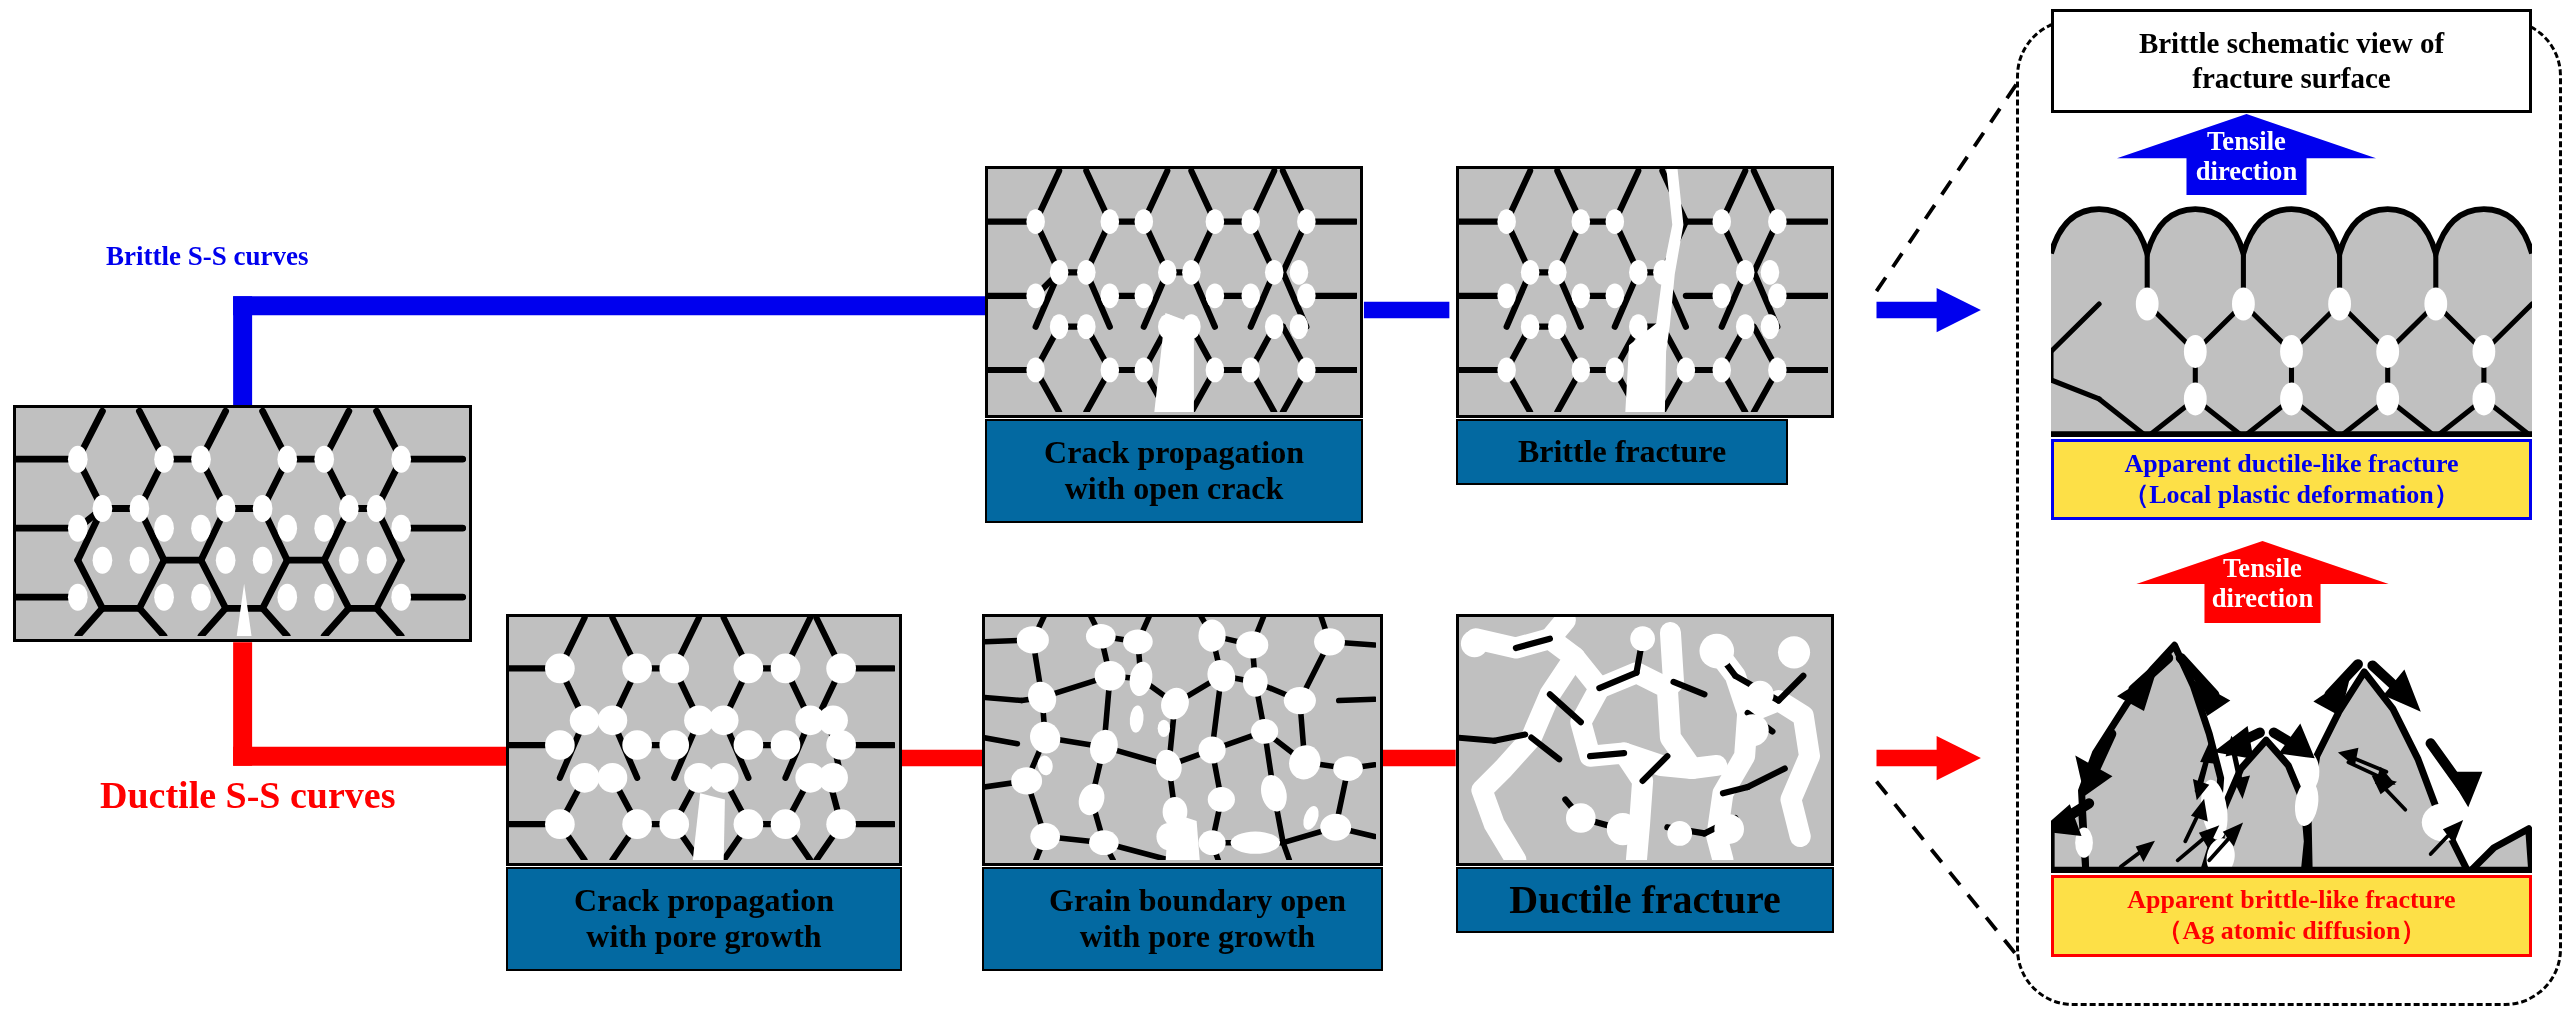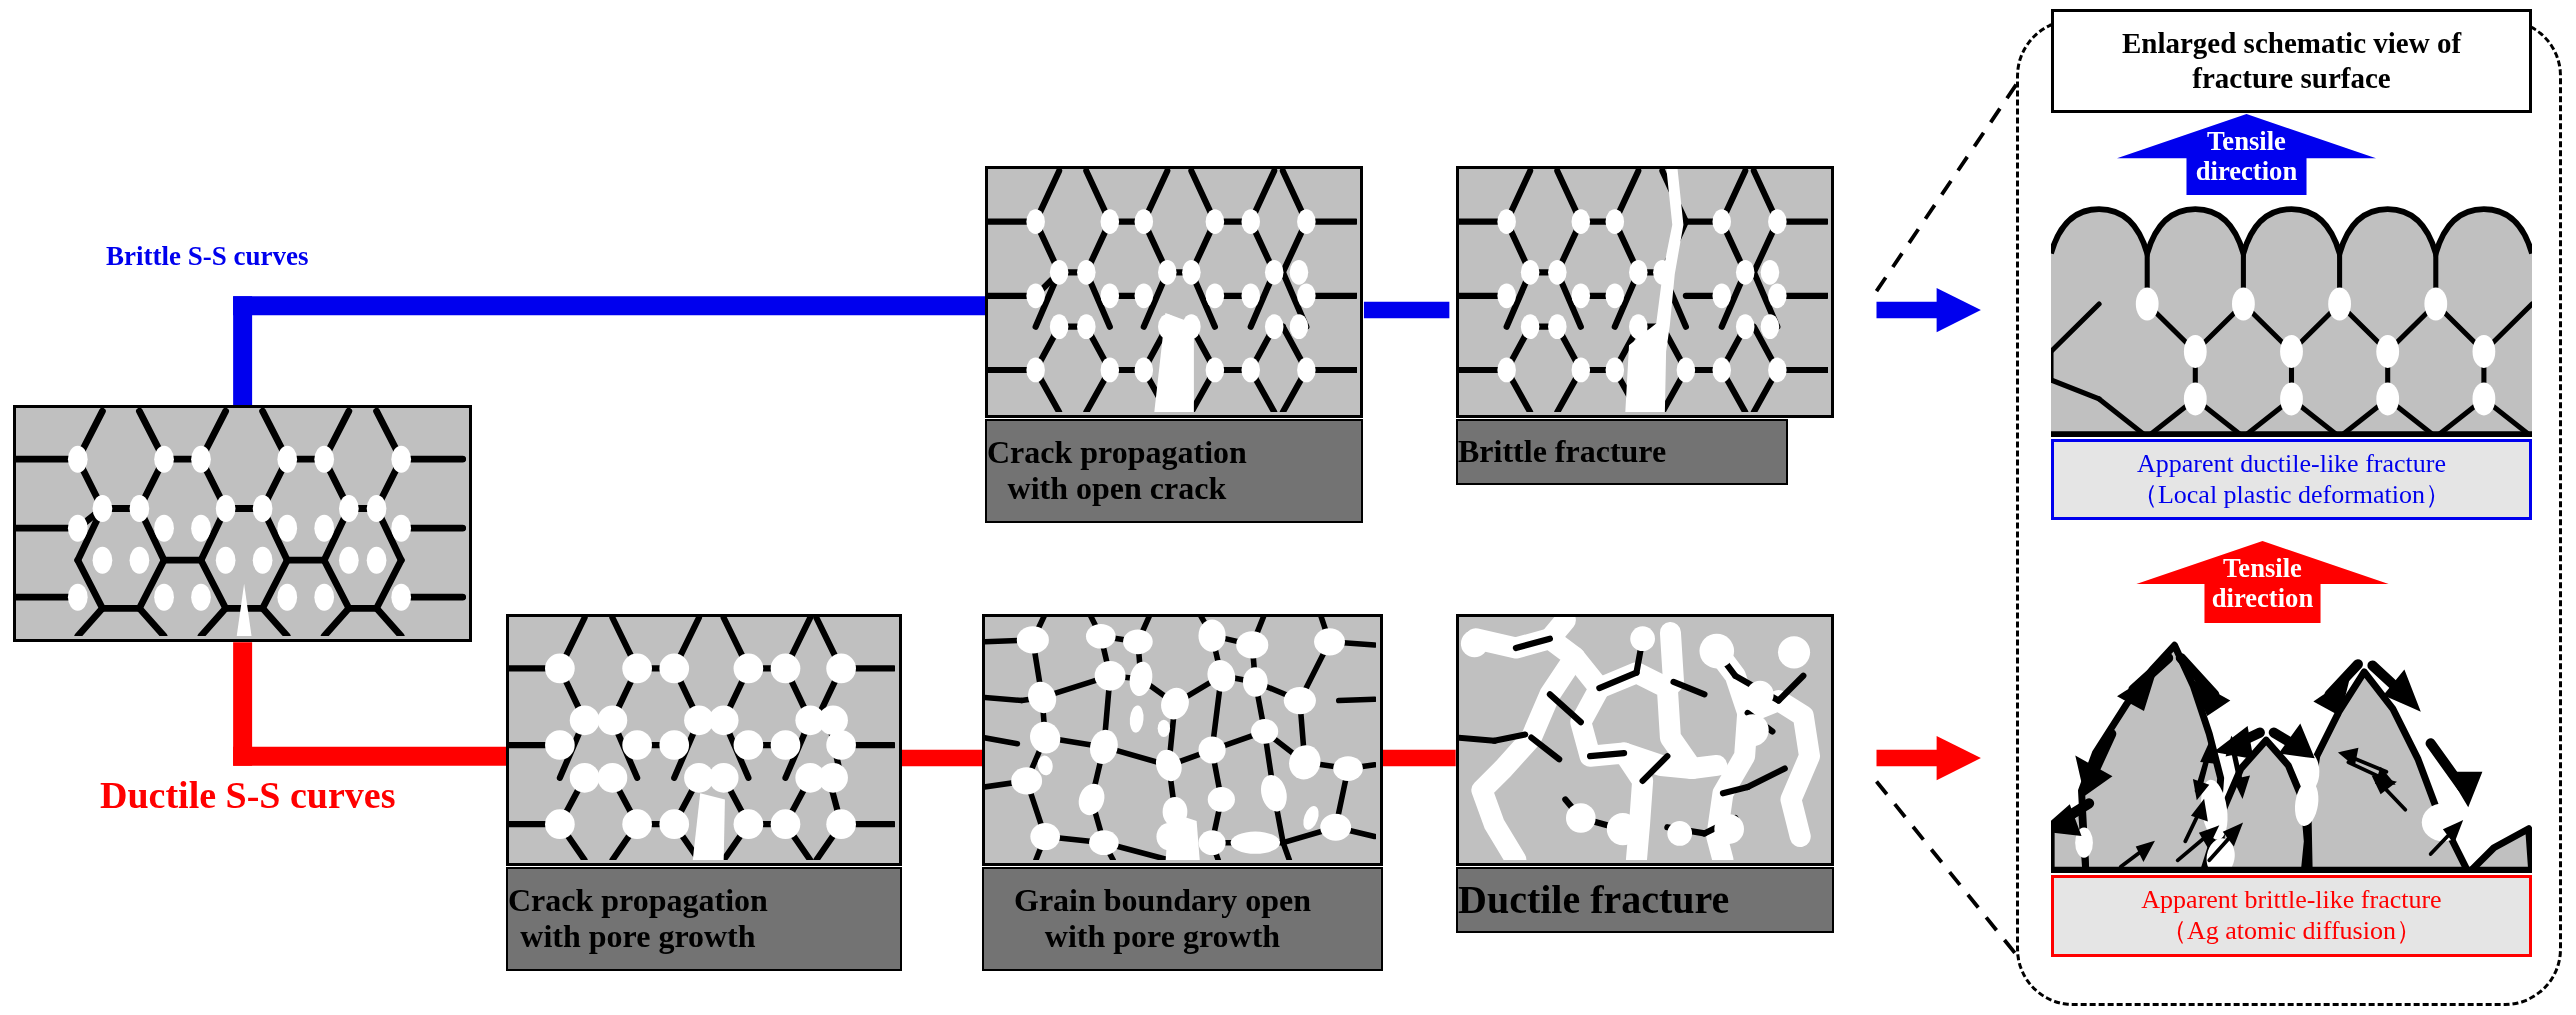--- a/index.html
+++ b/index.html
@@ -3,38 +3,38 @@
 <meta charset="utf-8">
 <style>
   html,body{margin:0;padding:0;background:#fff;}
   body{width:2576px;height:1015px;position:relative;overflow:hidden;
        font-family:"Liberation Serif","DejaVu Serif",serif;}
   .stage{position:absolute;left:0;top:0;width:2576px;height:1015px;}
   .abs{position:absolute;}
 
   
   .panel{position:absolute;box-sizing:border-box;border:3.2px solid #000;background:#C0C0C0;overflow:hidden;}
-  .caption{position:absolute;box-sizing:border-box;border:2.5px solid #000;background:#737373;
-           display:flex;align-items:center;text-align:center;
+  .caption{position:absolute;box-sizing:border-box;border:2.5px solid #000;background:#0369a1;
+           display:flex;align-items:center;justify-content:center;text-align:center;
            font-weight:bold;color:#000;line-height:1.12;}
 
   
   .flowlabel{position:absolute;font-weight:bold;white-space:nowrap;}
   .brittle-label{color:#0000EE;}
   .ductile-label{color:#FF0000;}
 
   
   .dashbox{position:absolute;box-sizing:border-box;border:3.8px dashed #000;border-radius:57px;background:transparent;}
 
   .titlebox{position:absolute;box-sizing:border-box;border:3.2px solid #000;background:#fff;
             display:flex;flex-direction:column;align-items:center;justify-content:center;
             text-align:center;font-weight:bold;line-height:1.2;color:#000;}
-  .resultbox{position:absolute;box-sizing:border-box;background:#e5e5e5;
+  .resultbox{position:absolute;box-sizing:border-box;background:#fde047;
             display:flex;flex-direction:column;align-items:center;justify-content:center;
-            text-align:center;font-weight:normal;line-height:1.18;}
+            text-align:center;font-weight:bold;line-height:1.18;}
   .resultbox.blue{border:3.2px solid #0000EE;color:#0000EE;}
   .resultbox.red{border:3.2px solid #FF0000;color:#FF0000;}
 
   .tenslabel{position:absolute;color:#fff;font-weight:bold;text-align:center;line-height:1.12;
              pointer-events:none;}
   svg{display:block;}
 </style>
 </head>
 <body>
 
@@ -617,21 +617,21 @@
       <div>Ductile fracture</div>
     </div>
   </div>
 
   <div class="flowlabel brittle-label" style="left:106px;top:241px;font-size:27px;">Brittle S-S curves</div>
   <div class="flowlabel ductile-label" style="left:100px;top:773px;font-size:38px;">Ductile S-S curves</div>
 
   <div class="dashbox" style="left:2016px;top:19px;width:546px;height:987px;"></div>
 
   <div class="titlebox" style="left:2051px;top:8.9px;width:481px;height:104px;font-size:29px;">
-    <div>Enlarged schematic view of</div>
+    <div>Brittle schematic view of</div>
     <div>fracture surface</div>
   </div>
 
   <svg class="abs" style="left:2117px;top:114px;width:259px;height:81px;" viewBox="0 0 410 128" width="259" height="81">
     <polygon points="205,0 410,70 300,70 300,128 110,128 110,70 0,70" fill="#0000EE"></polygon>
   </svg>
   <div class="tenslabel" style="left:2117px;top:127px;width:259px;font-size:26.6px;">
     <div>Tensile</div>
     <div>direction</div>
   </div>

